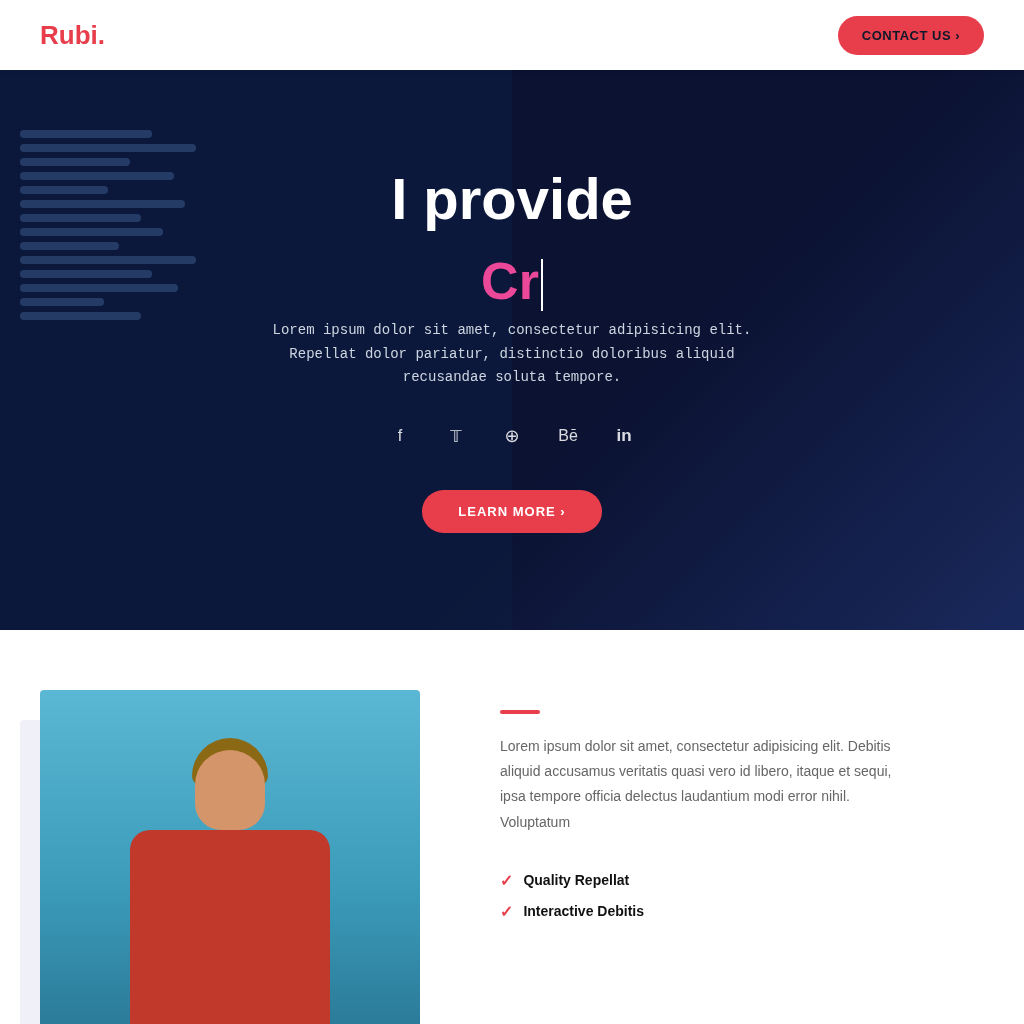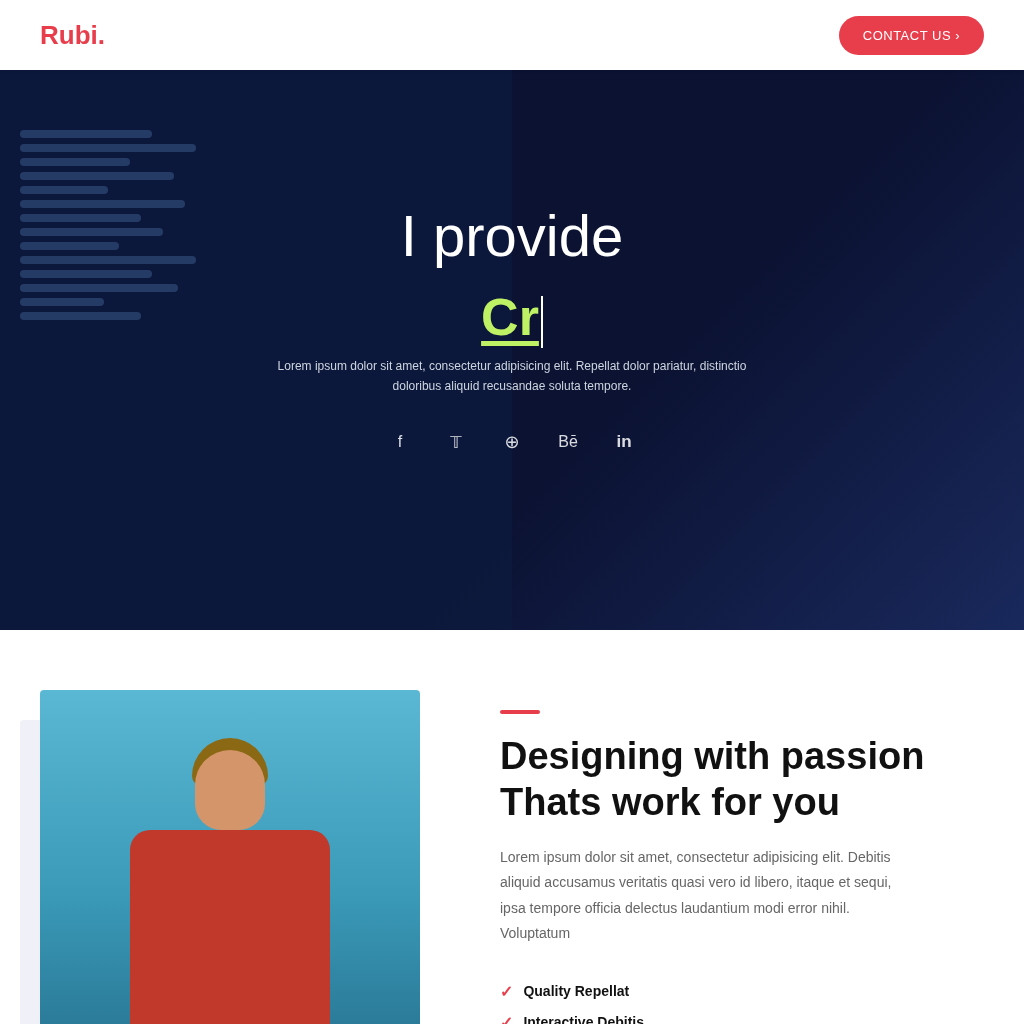--- a/index.html
+++ b/index.html
@@ -33,26 +33,26 @@
     .nav-links li a {
       text-decoration: none;
       color: #222;
       font-size: 13px;
       font-weight: 600;
       letter-spacing: 0.5px;
       text-transform: uppercase;
     }
     .contact-btn {
       background: #e83e4c;
-      color: #ffffff;
+      color: #0f172a;
       border: none;
       border-radius: 30px;
       padding: 12px 24px;
       font-size: 13px;
-      font-weight: 400;
+      font-weight: 700;
       letter-spacing: 0.5px;
       text-transform: uppercase;
       cursor: pointer;
       white-space: nowrap;
     }
 
     
     .hero {
       position: relative;
       width: 100%;
@@ -94,51 +94,51 @@
     }
     .hero-content {
       position: relative;
       z-index: 2;
       text-align: center;
       color: #fff;
       padding: 20px;
     }
     .hero-title {
       font-size: 58px;
-      font-weight: 400;
+      font-weight: 700;
       line-height: 1.1;
       margin-bottom: 20px;
     }
     .hero-typed {
       font-size: 52px;
       font-weight: 800;
-      color: #bef264;
-      text-decoration: underline;
+      color: #ec4899;
       text-underline-offset: 6px;
       display: block;
       margin-bottom: 8px;
       position: relative;
     }
     .hero-typed::after {
       content: '';
       display: inline-block;
       width: 2px;
       height: 52px;
       background: #fff;
       vertical-align: middle;
       margin-left: 2px;
       animation: blink 0.8s infinite;
     }
     @keyframes blink { 0%,100%{opacity:1} 50%{opacity:0} }
     .hero-desc {
-      font-size: 12px;
+      font-size: 14px;
       color: #cdd5e0;
       max-width: 520px;
       margin: 0 auto 28px;
       line-height: 1.7;
+      font-family: Liberation Mono, monospace;
     }
     .social-icons {
       display: flex;
       justify-content: center;
       gap: 20px;
       margin-bottom: 36px;
     }
     .social-icon {
       width: 36px;
       height: 36px;
@@ -309,37 +309,37 @@
     <h1 class="hero-title">I provide</h1>
     <span class="hero-typed">Cr</span>
     <p class="hero-desc">Lorem ipsum dolor sit amet, consectetur adipisicing elit. Repellat dolor pariatur, distinctio doloribus aliquid recusandae soluta tempore.</p>
     <div class="social-icons">
       <span class="social-icon">f</span>
       <span class="social-icon">𝕋</span>
       <span class="social-icon" style="font-size:18px;">⊕</span>
       <span class="social-icon" style="font-weight:400;">Bē</span>
       <span class="social-icon" style="font-size:17px;font-weight:700;">in</span>
     </div>
+    <button class="learn-more-btn">LEARN MORE  ›</button>
   </div>
 </section>
 
 <section class="about-section">
   <div class="about-image-wrapper">
     <div class="about-image-bg"></div>
     <div class="about-image">
       <div class="person-figure">
         <div class="person-hair"></div>
         <div class="person-head"></div>
         <div class="person-body"></div>
       </div>
     </div>
   </div>
   <div class="about-text">
     <div class="about-accent"></div>
-    <h2 class="about-heading">Designing with passion Thats work for you</h2>
     <p class="about-desc">Lorem ipsum dolor sit amet, consectetur adipisicing elit. Debitis aliquid accusamus veritatis quasi vero id libero, itaque et sequi, ipsa tempore officia delectus laudantium modi error nihil. Voluptatum</p>
     <ul class="about-features">
 
     <li>
           <span class="check-icon">✓</span>
           <span>Quality Repellat</span>
         </li>
         <li>
           <span class="check-icon">✓</span>
           <span>Interactive Debitis</span>

